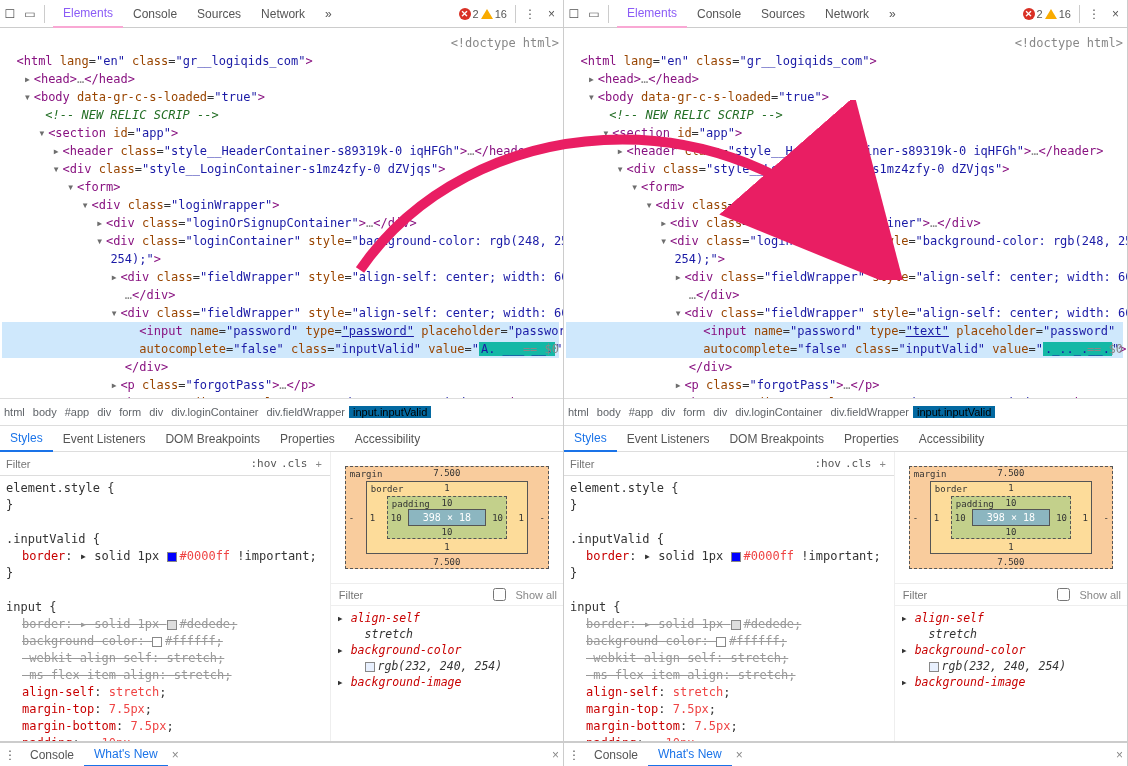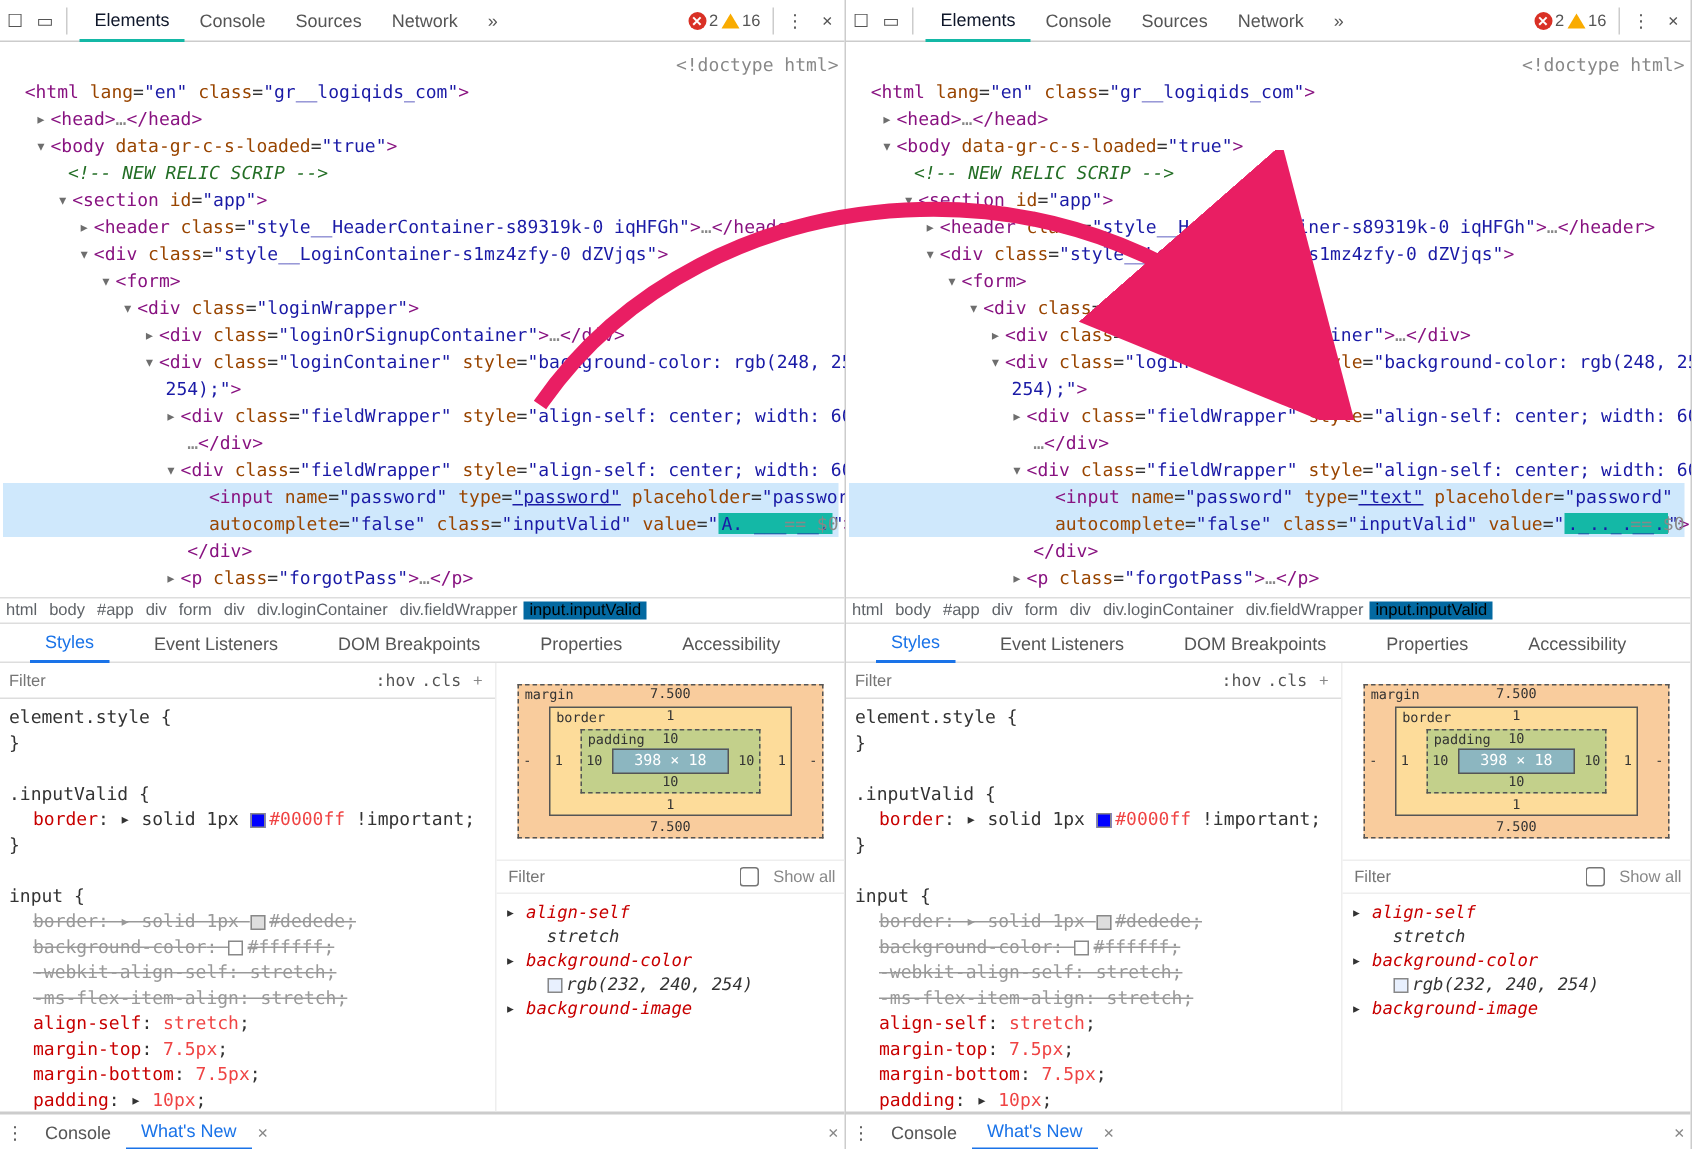--- a/index.html
+++ b/index.html
@@ -6,21 +6,21 @@
   html, body { margin:0; padding:0; font-family: "Segoe UI", Arial, sans-serif; font-size:12px; color:#333; background:#fff; }
   .root { width:1128px; height:766px; display:flex; position:relative; background:#fff; }
   .pane { width:564px; height:766px; border-right:1px solid #ccc; display:flex; flex-direction:column; position:relative; }
   .pane:last-child { border-right:none; }
 
   
   .topbar { display:flex; align-items:center; height:28px; border-bottom:1px solid #ccc; font-size:12px; color:#555; }
   .icon-btn { width:20px; text-align:center; color:#555; }
   .tabs-top { display:flex; align-items:center; padding-left:4px; gap:0; }
   .tab-top { padding:6px 10px; color:#555; cursor:pointer; }
-  .tab-top.active { border-bottom:2px solid #14b8a6; color:#0f172a; }
+  .tab-top.active { border-bottom:2px solid #f9a8d4; color:#8b5cf6; }
   .top-spacer { flex:1; }
   .err-group { display:flex; align-items:center; gap:2px; padding-right:4px; }
   .badge { display:inline-flex; align-items:center; gap:2px; font-size:11px; }
   .red-circle { width:12px; height:12px; border-radius:50%; background:#d93025; color:#fff; font-size:9px; display:flex; align-items:center; justify-content:center; font-weight:bold; }
   .yel-tri { width:0; height:0; border-left:6px solid transparent; border-right:6px solid transparent; border-bottom:10px solid #f9ab00; display:inline-block; }
   .close-x { padding:0 8px; color:#555; cursor:pointer; }
 
   
   .dom-tree { flex:0 0 370px; overflow:auto; font-family:Consolas, monospace; font-size:12px; line-height:18px; padding:6px 4px 6px 2px; position:relative; white-space:nowrap; }
   .dom-tree .line { white-space:pre; }
@@ -29,27 +29,27 @@
   .av { color:#1a1aa6; } 
   .gr { color:#888;text-align:right; }
   .cm { color:#236e25; font-style:italic; } 
   .tri { color:#6e6e6e; display:inline-block; width:10px; }
   .hl { background:#cfe8fc; display:block; }
   .hl-ell { background:#14b8a6; color:#1a1aa6; padding:0 2px; }
   .underline-red { text-decoration:underline; text-decoration-color:#1a1aa6; }
   .selmark { position:absolute; right:4px; color:#888; font-family:Consolas,monospace; }
 
   
-  .crumb { height:18px; border-top:1px solid #ddd; border-bottom:1px solid #ddd; display:flex; align-items:center; font-size:11px; overflow:hidden; }
+  .crumb { height:28px; border-top:1px solid #ddd; border-bottom:1px solid #ddd; display:flex; align-items:center; font-size:11px; overflow:hidden; }
   .crumb span { padding:0 4px; color:#5f6368; }
   .crumb span.sel { background:#0369a1; color:#000; }
 
   
   .subtabs { height:26px; border-bottom:1px solid #ddd; display:flex; align-items:center; font-size:12px; }
-  .subtab { padding:5px 10px; color:#555; cursor:pointer;margin-left:20px; }
+  .subtab { padding:5px 10px; color:#555; cursor:pointer; }
   .subtab.active { border-bottom:2px solid #1a73e8; color:#1a73e8; }
 
   
   .styles-row { display:flex; flex:1; overflow:hidden; border-bottom:1px solid #ccc; }
   .styles-left { width:340px; border-right:1px solid #eee; display:flex; flex-direction:column; }
   .styles-right { flex:1; display:flex; flex-direction:column; }
 
   .filter-row { height:24px; border-bottom:1px solid #ddd; display:flex; align-items:center; padding:0 4px; font-size:11px; color:#888; gap:4px; }
   .filter-row input { flex:1; border:none; outline:none; font-size:11px; color:#888; }
   .hov-cls { font-family:Consolas,monospace; color:#555; }

